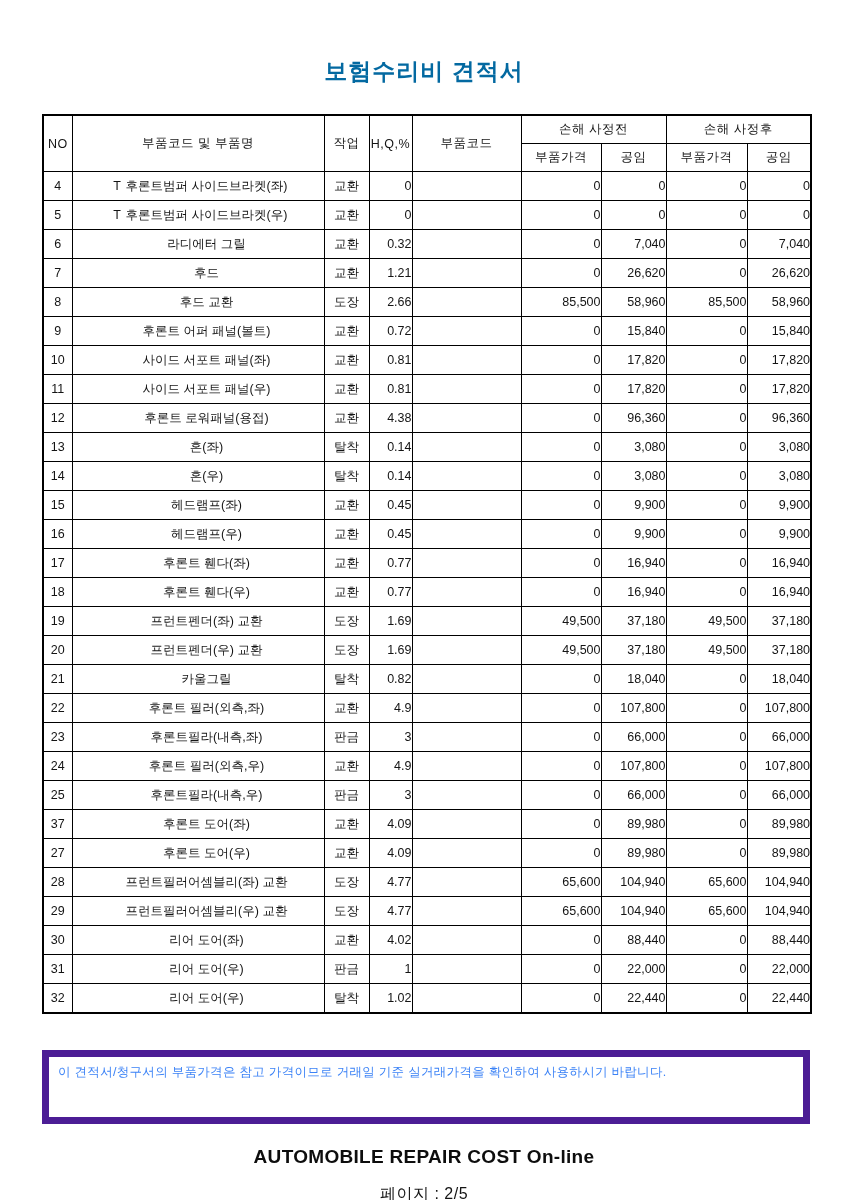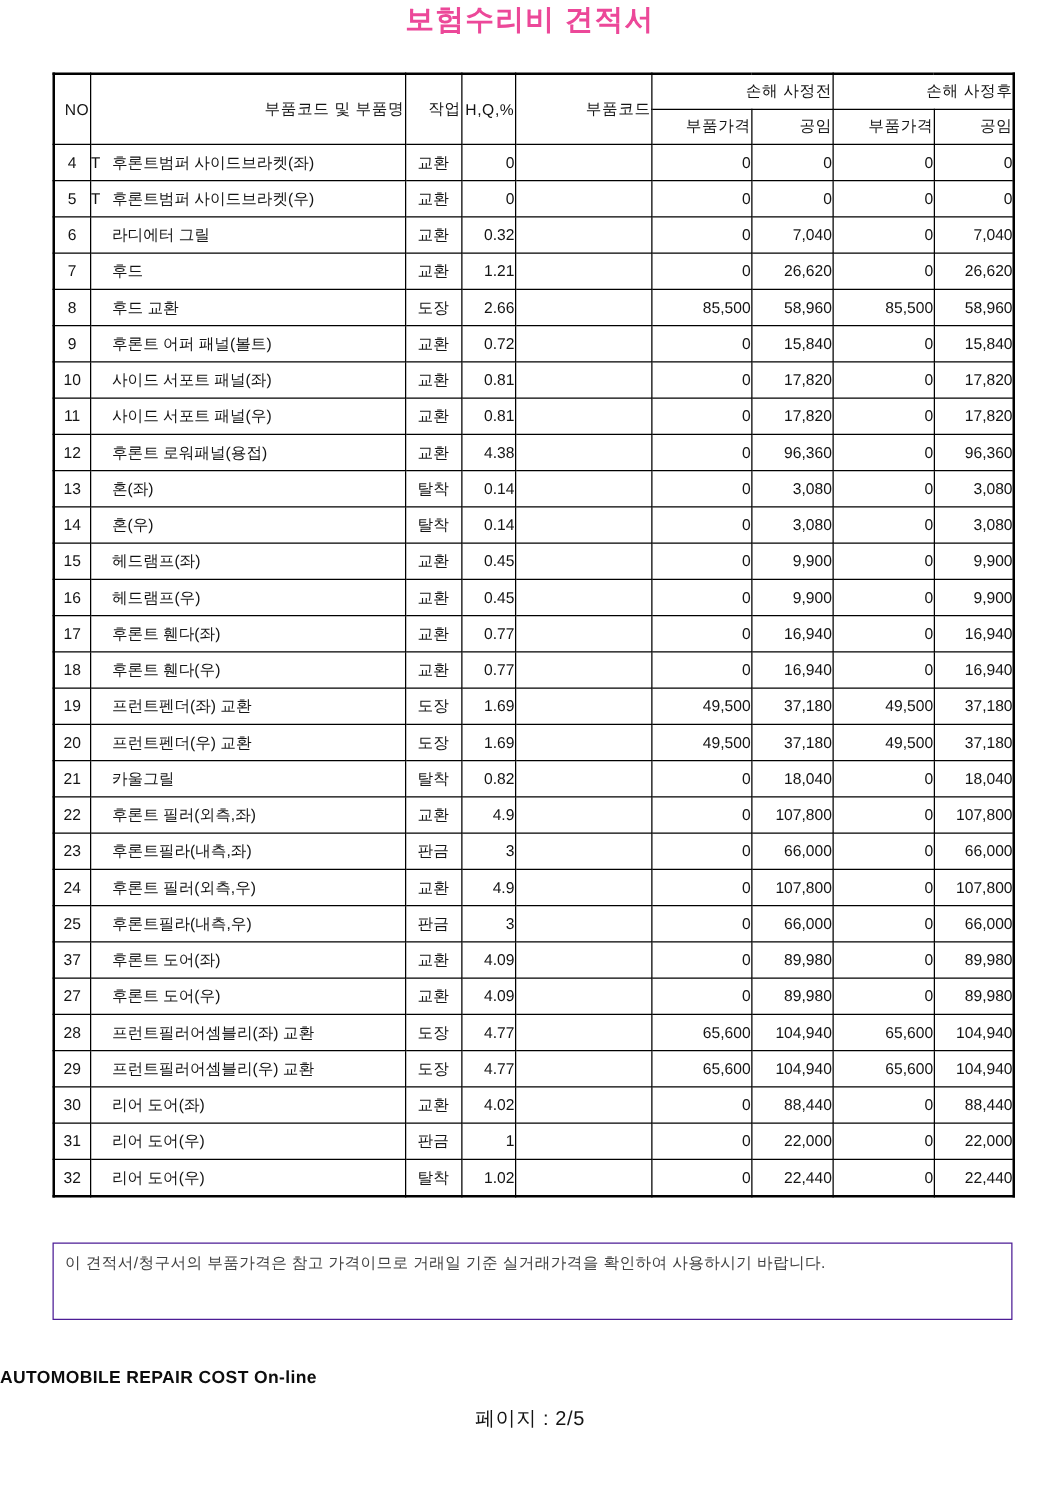--- a/index.html
+++ b/index.html
@@ -2,54 +2,54 @@
 <html><head>
 <meta charset="utf-8">
 <style>
   html,body{margin:0;padding:0;background:#fff;}
   .page{
     position:relative;width:848px;height:1200px;background:#fff;
     font-family:"Liberation Sans","DejaVu Sans",sans-serif;color:#111;
     overflow:hidden;
   }
   .doc-title{
-    text-align:center;font-size:23px;font-weight:bold;
-    letter-spacing:1px;color:#ec4899;
+    text-align:center;padding-top:56px;font-size:23px;font-weight:bold;
+    letter-spacing:1px;color:#0369a1;
   }
   table.estimate{
     border-collapse:collapse;table-layout:fixed;
     margin:27px 0 0 42px;width:768px;
     border:2px solid #000;
   }
   table.estimate th,table.estimate td{
     border:1px solid #000;font-weight:normal;font-size:12.5px;
     padding:0;overflow:hidden;white-space:nowrap;color:#141414;
   }
-  table.estimate th{height:27px;text-align:right;letter-spacing:0.5px;}
+  table.estimate th{height:27px;text-align:center;letter-spacing:0.5px;}
   table.estimate td{height:28px;}
   col.c-no{width:29px;}
   col.c-item{width:252px;}
   col.c-work{width:45px;}
   col.c-hq{width:43px;}
   col.c-code{width:109px;}
   col.c-bpart{width:80px;}
   col.c-blabor{width:65px;}
   col.c-apart{width:81px;}
   col.c-alabor{width:64px;}
   td.t-center{text-align:center;}
   td.t-right{text-align:right;padding-right:8px;}
-  td.t-item{text-align:left;padding-left:10px;}
+  td.t-item{text-align:center;padding-left:10px;}
   .prefix{display:inline-block;width:17px;}
   .note-box{
-    margin:36px 38px 0 42px;border:1px solid #4c1d95;
+    margin:36px 38px 0 42px;border:7px solid #4c1d95;
     height:46px;padding:7px 9px;box-sizing:content-box;
-    font-size:12.5px;letter-spacing:0.3px;color:#404040;
+    font-size:12.5px;letter-spacing:0.3px;color:#3b82f6;
   }
   .brand-line{
-    margin-top:37px;font-size:14px;font-weight:bold;
+    text-align:center;margin-top:22px;font-size:19px;font-weight:bold;
     letter-spacing:0.3px;color:#0d0d0d;
   }
   .page-line{
     text-align:center;margin-top:16px;font-size:16px;color:#141414;
     letter-spacing:0.5px;
   }
 </style>
 </head>
 <body>
 

